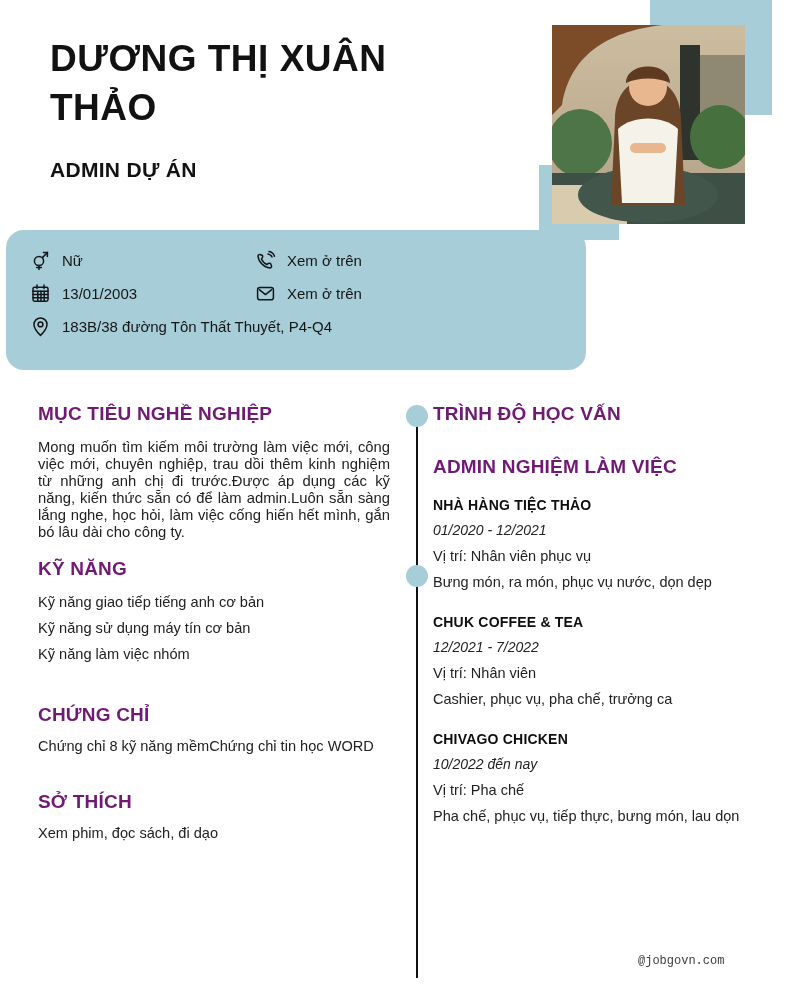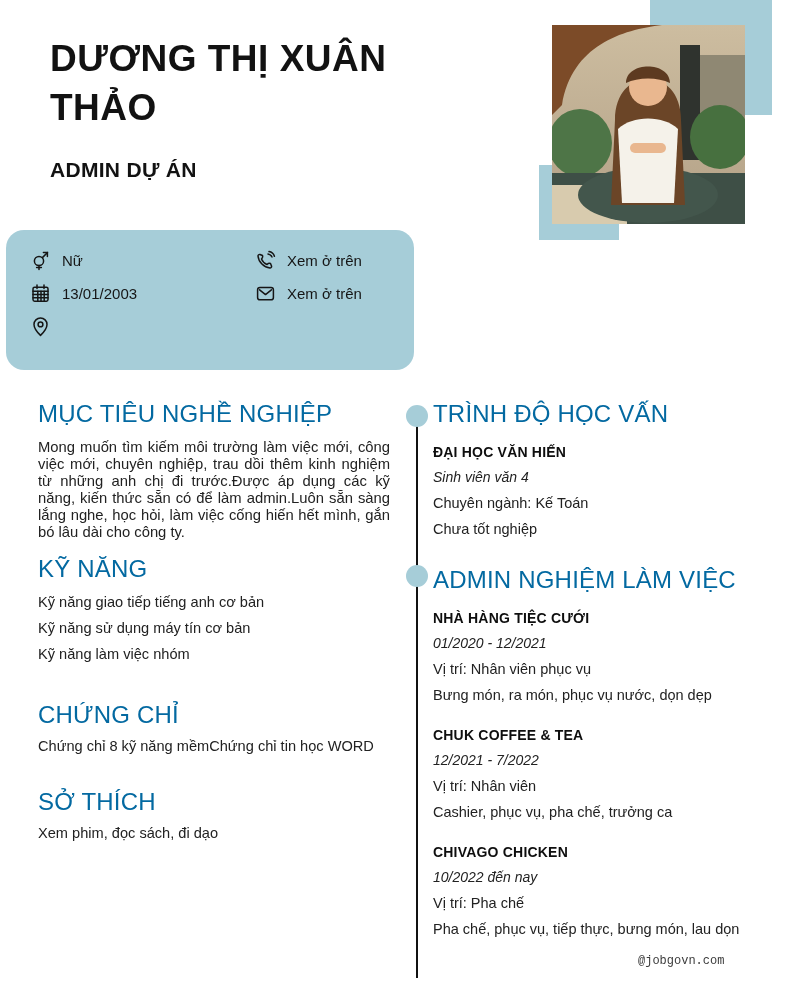--- a/index.html
+++ b/index.html
@@ -26,36 +26,36 @@
     position: absolute; left: 50px; top: 34px; width: 440px;
     font-size: 37px; font-weight: 700; line-height: 49px; color: #121212;
     letter-spacing: 0.5px;
   }
   .job-title {
     position: absolute; left: 50px; top: 158px;
     font-size: 21px; font-weight: 700; color: #121212; letter-spacing: 0.3px;
   }
   
   .contact-box {
-    position: absolute; left: 6px; top: 230px; width: 408px; height: 140px;
+    position: absolute; left: 6px; top: 230px; width: 580px; height: 140px;
     background: #a6cdd8; border-radius: 18px;
   }
   .contact-item { position: absolute; display: flex; align-items: center; gap: 11px; }
   .contact-item .txt { font-size: 15px; color: #161616; }
   .contact-item svg { display: block; }
   .ci-gender  { left: 24px;  top: 20px; }
   .ci-dob     { left: 24px;  top: 53px; }
   .ci-address { left: 24px;  top: 86px; }
   .ci-phone   { left: 249px; top: 20px; }
   .ci-email   { left: 249px; top: 53px; }
   
   .left-col  { position: absolute; left: 38px;  top: 402px; width: 352px; }
   .right-col { position: absolute; left: 433px; top: 402px; width: 335px; }
   h2.sec {
-    font-size: 24px; font-weight: 400; color: #0369a1; line-height: 23px;
+    font-size: 19px; font-weight: 700; color: #701a75; line-height: 23px;
     letter-spacing: 0.2px;
   }
   .left-col .body-p {
     margin-top: 14px; font-size: 14.8px; line-height: 17px;
     text-align: justify; color: #222;
   }
   .left-col h2.mt { margin-top: 16px; }
   .left-col h2.mt-lg { margin-top: 36px; }
   .plain-list { list-style: none; margin-top: 9px; }
   .plain-list li { font-size: 14.6px; line-height: 26px; color: #222; }
@@ -148,20 +148,21 @@
       </span>
       <span class="txt">13/01/2003</span>
     </div>
     <div class="contact-item ci-address">
       <span>
         <svg width="21" height="21" viewBox="0 0 21 21" fill="none" stroke="#161616" stroke-width="1.5" stroke-linecap="round" stroke-linejoin="round">
           <path d="M10.5 2 C6.9 2 4 4.9 4 8.4 C4 13 10.5 19.4 10.5 19.4 C10.5 19.4 17 13 17 8.4 C17 4.9 14.1 2 10.5 2 Z"></path>
           <circle cx="10.5" cy="8.4" r="2.4"></circle>
         </svg>
       </span>
+      <span class="txt">183B/38 đường Tôn Thất Thuyết, P4-Q4</span>
     </div>
     <div class="contact-item ci-phone">
       <span>
         <svg width="21" height="21" viewBox="0 0 21 21" fill="none" stroke="#161616" stroke-width="1.5" stroke-linecap="round" stroke-linejoin="round">
           <path d="M7.5 5.5 C8 7 7.5 8 6.5 9 C7.5 11.5 9.5 13.5 12 14.5 C13 13.5 14 13 15.5 13.5 L16.5 16 C16.8 17 16 18 15 18 C9 17.5 3.5 12 3 6 C3 5 4 4.2 5 4.5 Z"></path>
           <path d="M13 4 C14.8 4.3 16.2 5.3 17 7"></path>
           <path d="M14 1.6 C16.6 2 18.6 3.6 19.4 6.2"></path>
         </svg>
       </span>
       <span class="txt">Xem ở trên</span>
@@ -195,31 +196,25 @@
     <p class="simple-line">Xem phim, đọc sách, đi dạo</p>
   </div>
 
   <div class="timeline-line"></div>
   <div class="timeline-dot dot-education"></div>
   <div class="timeline-dot dot-experience"></div>
 
   <div class="right-col">
     <h2 class="sec">TRÌNH ĐỘ HỌC VẤN</h2>
 
+
+    <h2 class="sec mt">ADMIN NGHIỆM LÀM VIỆC</h2>
+
     <div class="entry">
-      <div class="org">ĐẠI HỌC VĂN HIẾN</div>
-      <div class="period">Sinh viên văn 4</div>
-      <div class="line">Chuyên ngành: Kế Toán</div>
-      <div class="line">Chưa tốt nghiệp</div>
-    </div>
-
-    <h2 class="sec mt">ADMIN NGHIỆM LÀM VIỆC</h2>
-
-    <div class="entry">
-      <div class="org">NHÀ HÀNG TIỆC CƯỚI</div>
+      <div class="org">NHÀ HÀNG TIỆC THẢO</div>
       <div class="period">01/2020 - 12/2021</div>
       <div class="line">Vị trí: Nhân viên phục vụ</div>
       <div class="line">Bưng món, ra món, phục vụ nước, dọn dẹp</div>
     </div>
 
     <div class="entry">
       <div class="org">CHUK COFFEE &amp; TEA</div>
       <div class="period">12/2021 - 7/2022</div>
       <div class="line">Vị trí: Nhân viên</div>
       <div class="line">Cashier, phục vụ, pha chế, trưởng ca</div>

